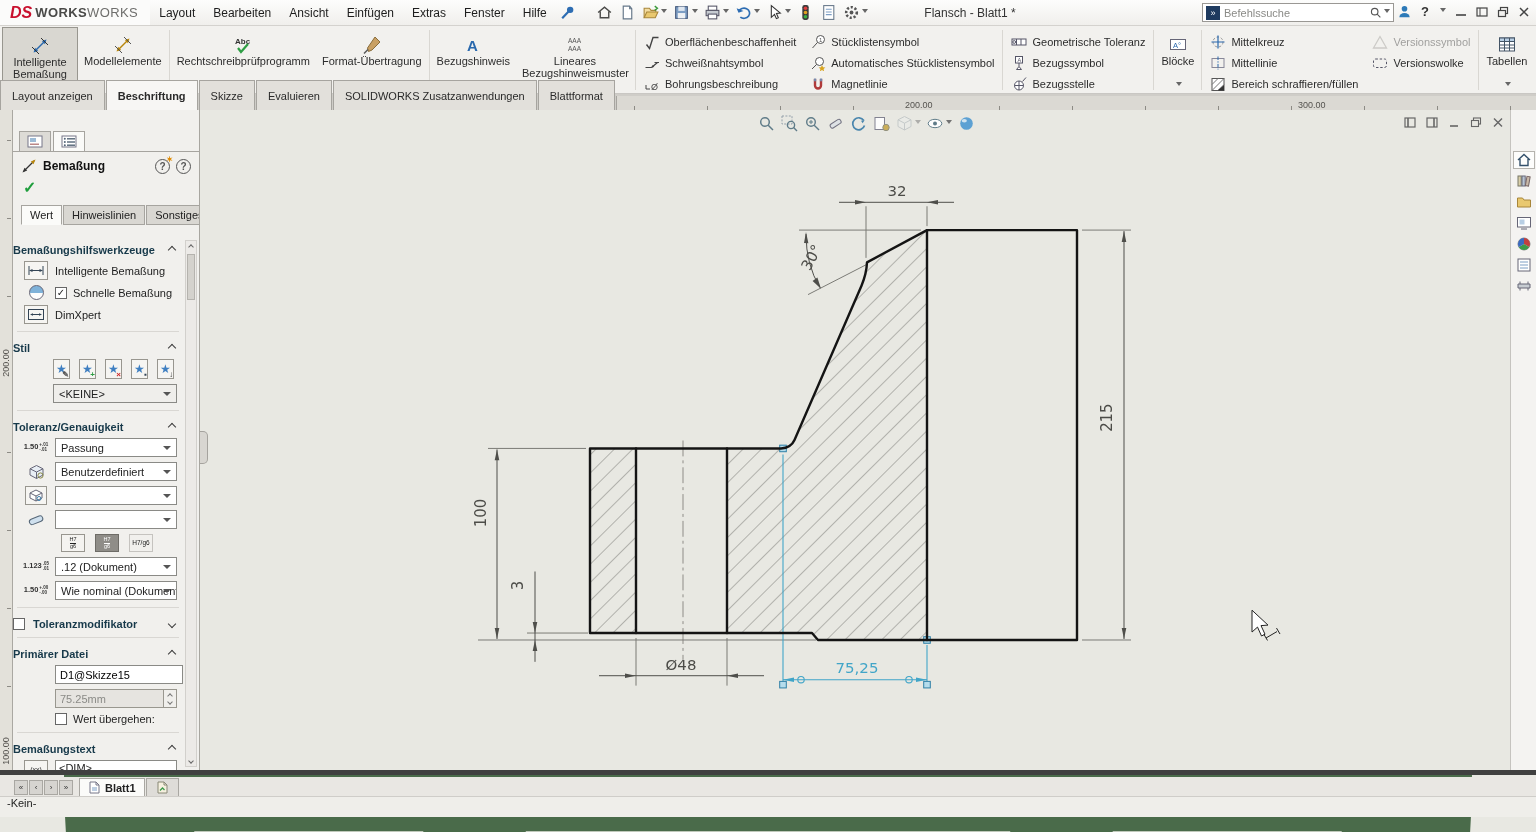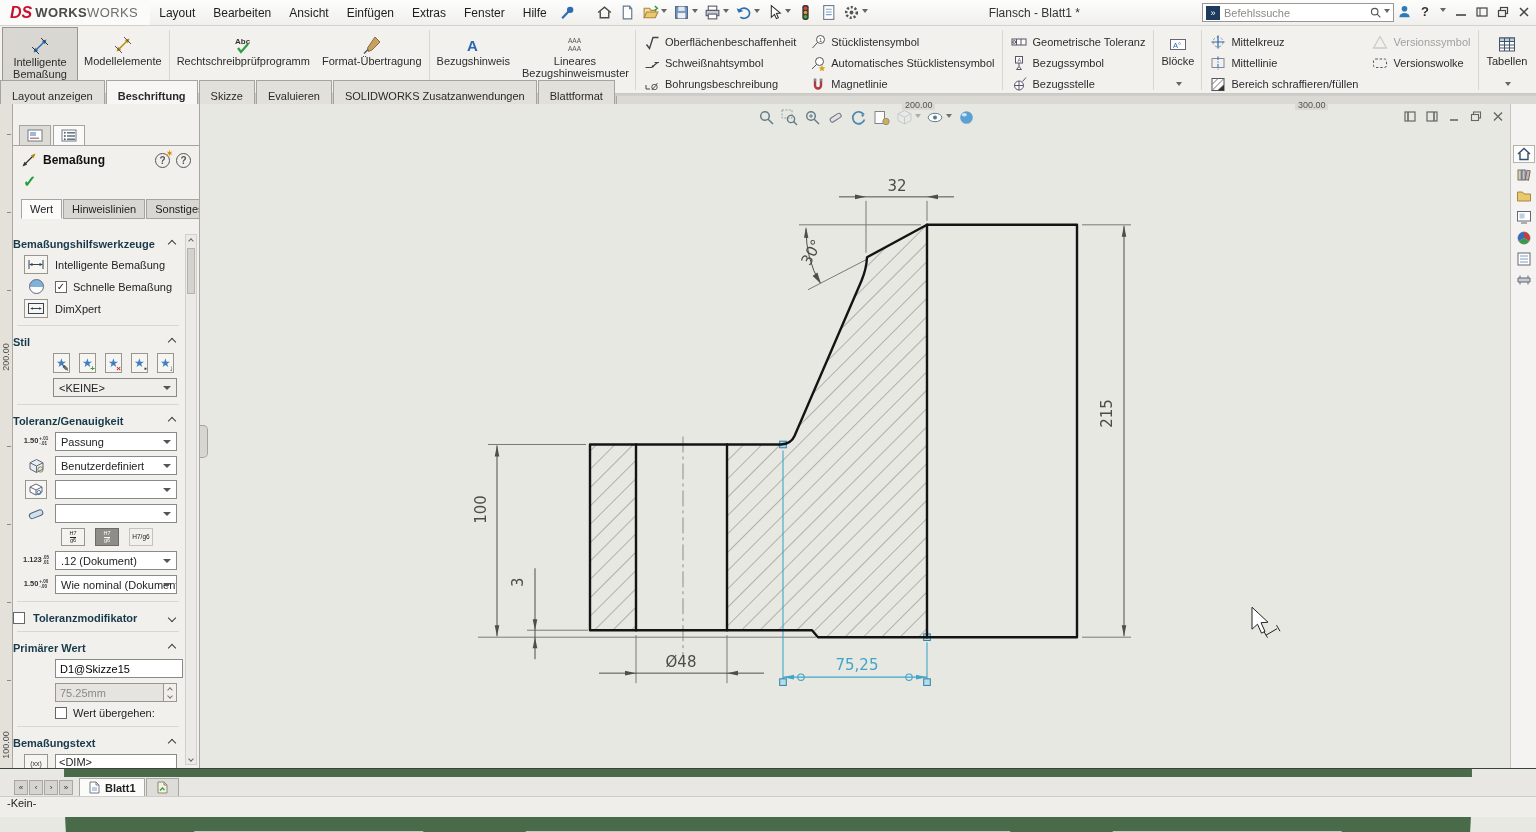--- a/index.html
+++ b/index.html
@@ -13,21 +13,21 @@
   
   .menubar{position:absolute;top:0;left:0;right:0;height:26px;background:linear-gradient(#fdfdfc,#f0efec);border-bottom:1px solid #d4d2ce;display:flex;align-items:center;z-index:50}
   .logo{display:flex;align-items:baseline;padding:0 12px 0 10px;background:#fbfbfa;height:100%;align-items:center}
   .logo .ds{color:#c9112e;font-weight:bold;font-style:italic;font-size:16px;margin-right:3px}
   .logo .sw{font-size:13px;font-weight:bold;color:#4a4a48;letter-spacing:.4px}
   .logo .sw i{font-style:normal;font-weight:normal;color:#6e6e6c}
   .menu-item{padding:0 9px;font-size:12px;height:100%;display:flex;align-items:center;color:#1d1d1d}
   .qicons{display:flex;align-items:center;margin-left:14px}
   .qbtn{display:flex;align-items:center;padding:0 3px;height:22px}
   .qbtn svg{width:17px;height:17px}
-  .win-title{position:absolute;left:860px;width:220px;text-align:right;font-size:12px;color:#333;top:6px}
+  .win-title{position:absolute;left:860px;width:220px;text-align:center;font-size:12px;color:#333;top:6px}
   .search{position:absolute;right:142px;top:3px;width:192px;height:19px;background:#fff;border:1px solid #9a9894;display:flex;align-items:center;padding:0 3px}
   .cmd-ico{width:14px;height:14px;background:#1e3a5f;color:#fff;font-size:9px;line-height:14px;text-align:center;margin-right:4px;flex:none}
   .search input{border:none;outline:none;flex:1;font-size:11px;color:#333;min-width:0}
   .search input::placeholder{color:#8a8a86}
   .tb-right{position:absolute;right:6px;top:4px;display:flex;align-items:center;gap:9px}
   .help-q{font-weight:bold;font-size:13px;color:#333}
   .winbtn svg{width:12px;height:12px}
 
   
   .ribbon{position:absolute;top:26px;left:0;right:0;height:68px;background:#f2f1ee;border-bottom:1px solid #c9c7c3;display:flex;align-items:stretch;padding:1px 0 0 2px}
@@ -45,21 +45,21 @@
 
   
   .tabrow{position:absolute;top:94px;left:0;right:0;height:17px;background:#cfcdc8;display:flex;align-items:flex-end}
   .ctab{height:31px;display:flex;align-items:center;padding:10px 11px;background:#e2e0db;border:1px solid #a6a49f;border-bottom:none;margin-right:1px;font-size:11px;color:#2a2a2a}
   .ctab.active{background:#f7f6f4;font-weight:bold}
   .hruler{flex:1;height:15px;position:relative;background:#dbd9d3;border-left:1px solid #a6a49f;align-self:flex-end}
   .hruler::after{content:"";position:absolute;left:0;right:0;bottom:1px;height:4px;background-image:linear-gradient(90deg,#8d8b85 0 1px,transparent 1px 100%);background-size:73px 4px;background-repeat:repeat-x;background-position:17px 0}
   .hruler b{position:absolute;bottom:1px;font-weight:normal;font-size:9px;color:#55534f;background:#dbd9d3;padding:0 3px;z-index:2}
 
   
-  .main{position:absolute;top:104px;left:0;width:1536px;height:665px;border-bottom:1px solid #404040}
+  .main{position:absolute;top:110px;left:0;width:1536px;height:665px;border-bottom:5px solid #404040}
   .vruler{position:absolute;left:0;top:0;width:13px;height:100%;background:#e3e1da;border-right:1px solid #aaa8a2}
   .vruler::after{content:"";position:absolute;right:1px;top:0;bottom:0;width:4px;background-image:linear-gradient(180deg,#8d8b85 0 1px,transparent 1px 100%);background-size:4px 78px;background-repeat:repeat-y;background-position:0 30px}
   .vruler b{position:absolute;left:-11px;width:34px;text-align:center;font-weight:normal;font-size:9px;color:#55534f;background:#e3e1da;transform:rotate(-90deg);z-index:2}
 
   
   .panel{position:absolute;left:13px;top:0;width:187px;height:100%;background:#f1f0ed;border-right:1px solid #a8a6a0;overflow:hidden}
   .ptabs{position:absolute;top:21px;left:6px;display:flex;gap:2px}
   .ptab{width:32px;height:21px;background:#dddbd6;border:1px solid #a6a49f;display:flex;align-items:center;justify-content:center}
   .ptab.active{background:#fafaf8;border-bottom-color:#fafaf8}
   .ptabline{position:absolute;top:41px;left:0;right:0;height:1px;background:#a6a49f}
@@ -718,21 +718,21 @@
 
       <div class="pdiv"></div>
       <div class="psec" style="font-weight:bold">
         <span class="chk" style="margin-right:8px"></span>
         <span>Toleranzmodifikator</span>
           <span class="chev down"></span>
       </div>
 
       <div class="pdiv"></div>
       <div class="psec">
-          <span>Primärer Wert</span>
+          <span>Primärer Datei</span>
           <span class="chev"></span>
         </div>
       <div class="prow" style="margin-left:42px">
         <input class="pinput" readonly="" value="D1@Skizze15" style="">
       </div>
       <div class="prow" style="margin-left:42px;gap:0">
         <div class="pspin">
             <span>75.25mm</span>
           </div>
         <div class="spinarrows">

